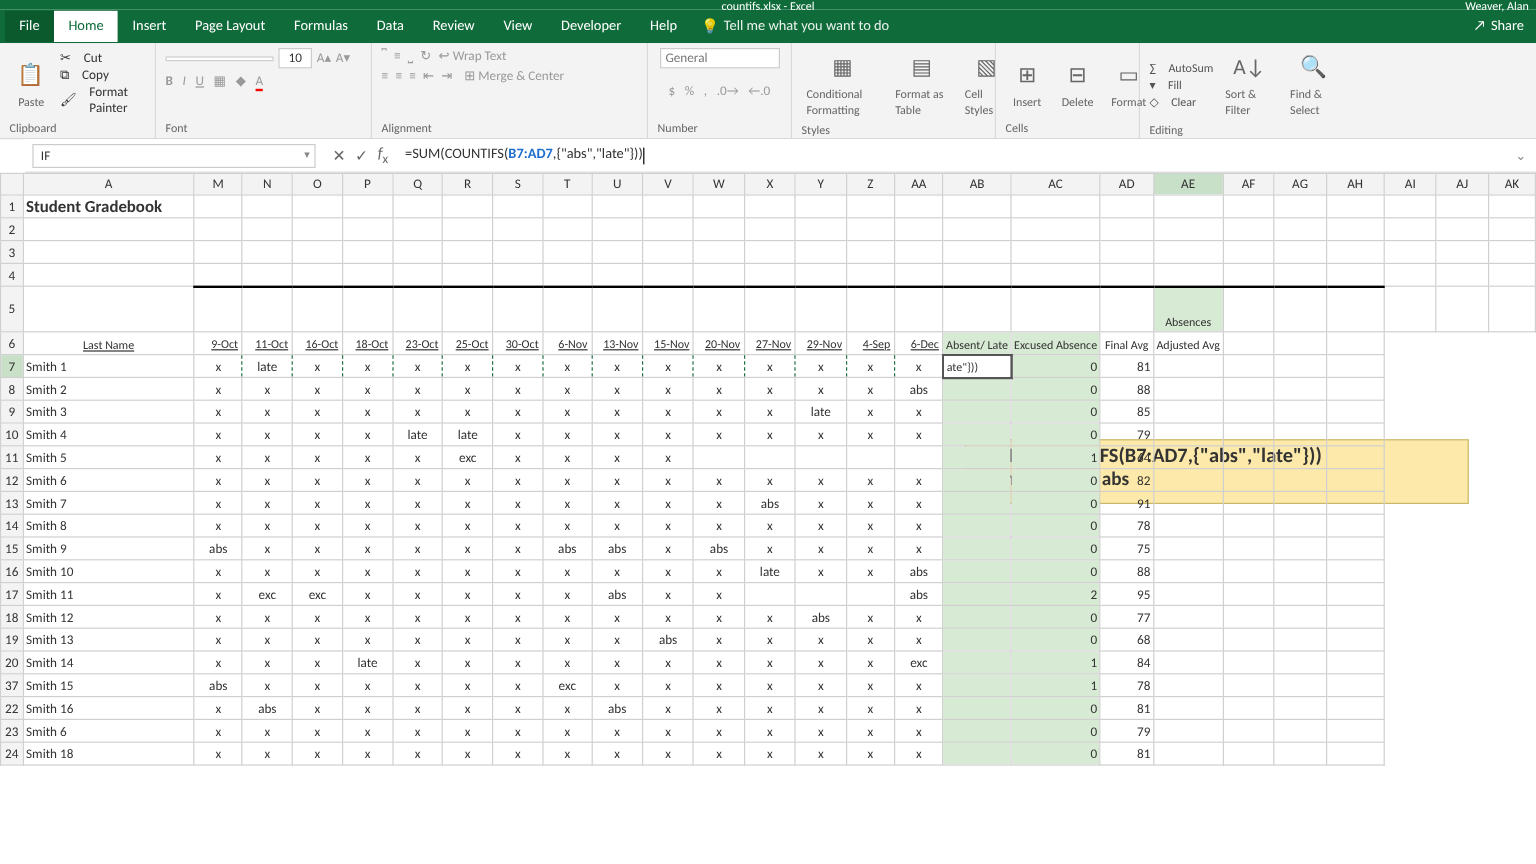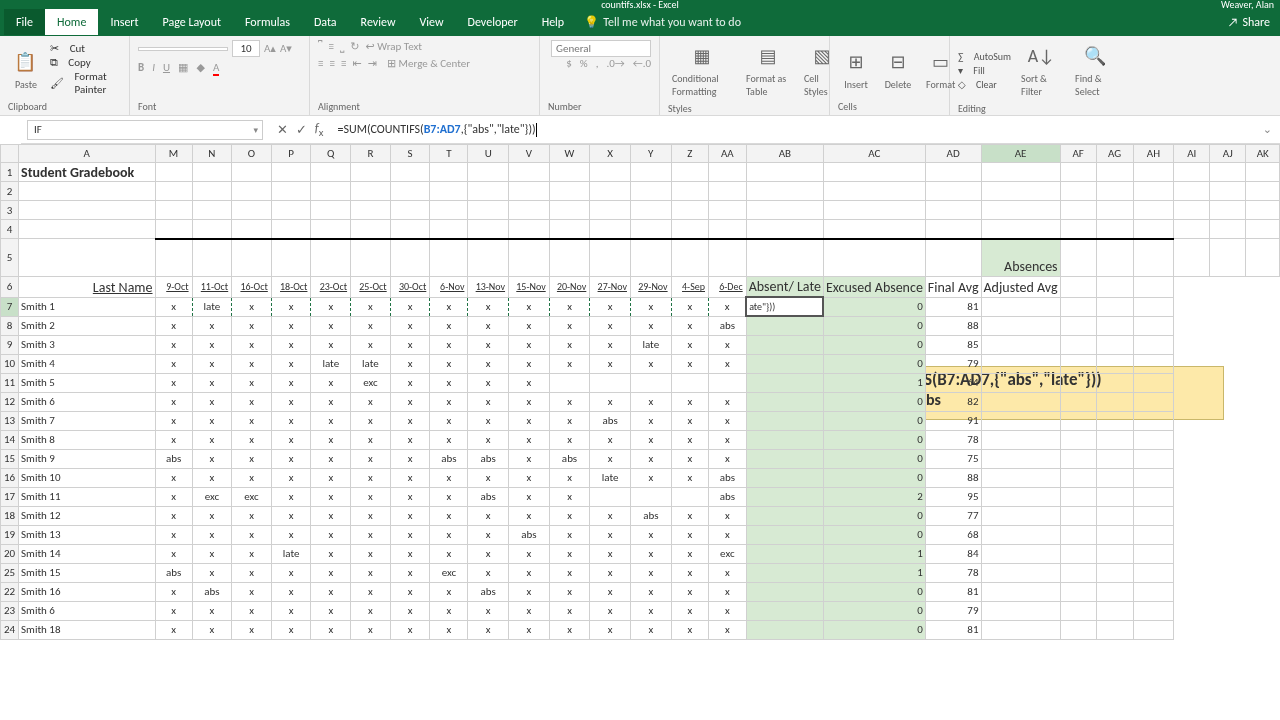--- a/index.html
+++ b/index.html
@@ -57,21 +57,21 @@
 
 td.center { text-align:center; }
 td.right { text-align:right; }
 
 .title-cell { font-size:14px; font-weight:bold; text-align:left; padding-left:4px; }
 
 .marching { border:1px dashed #217346 !important; }
 .greenfill { background:#d7ead3; }
 .active-cell { background:#fff; border:2px solid #555 !important; position:relative; }
 
-.hdr { font-size:14px; text-align:right; vertical-align:bottom; padding:1px 2px !important; }
+.hdr { font-size:10px; text-align:center; vertical-align:bottom; padding:1px 2px !important; }
 .hdr.ul { text-decoration:underline; }
 
 .dateHdr { text-align:right; text-decoration:underline; font-size:10px; padding-right:3px !important; }
 
 .annot { position:absolute; top:222px; left:804px; width:420px; height:54px; background:#fde9a9; border:1px solid #c9b76a; font-family:"Calibri"; padding:2px 8px; }
 .annot .l1 { font-size:17px; color:#333; font-weight:600; }
 .annot .l2 { font-size:16px; color:#333; font-weight:600; }
 
 .thickTop { border-top:2px solid #000 !important; }
 
@@ -163,21 +163,21 @@
         <span>≡</span>
         <span>⇤</span>
         <span>⇥</span>
         <span style="margin-left:4px">⊞ <span>Merge &amp; Center</span></span>
       </div>
     </div>
     <div class="gtitle">Alignment</div>
   </div>
 
   <div class="group" style="width:120px">
-    <div class="gbody stack" style="gap:0;align-items:flex-end">
+    <div class="gbody stack" style="gap:12px;align-items:center">
       <div class="sel" style="width:100px;color:#777">General</div>
       <div class="hrow" style="gap:8px;color:#999">
         <span>$</span>
         <span>%</span>
         <span>,</span>
         <span>.0→</span>
         <span>←.0</span>
       </div>
     </div>
     <div class="gtitle">Number</div>
@@ -864,21 +864,21 @@
             <td class="greenfill right">1</td>
             <td class="right">84</td>
             <td class="right"></td>
             <td></td>
             <td></td>
             <td></td>
           </tr>
         </tbody>
         <tbody>
           <tr>
-            <th class="rowh">25</th>
+            <th class="rowh">37</th>
             <td class="cA">Smith 15</td>
             <td class="center">abs</td>
             <td class="center">x</td>
             <td class="center">x</td>
             <td class="center">x</td>
             <td class="center">x</td>
             <td class="center">x</td>
             <td class="center">x</td>
             <td class="center">exc</td>
             <td class="center">x</td>

